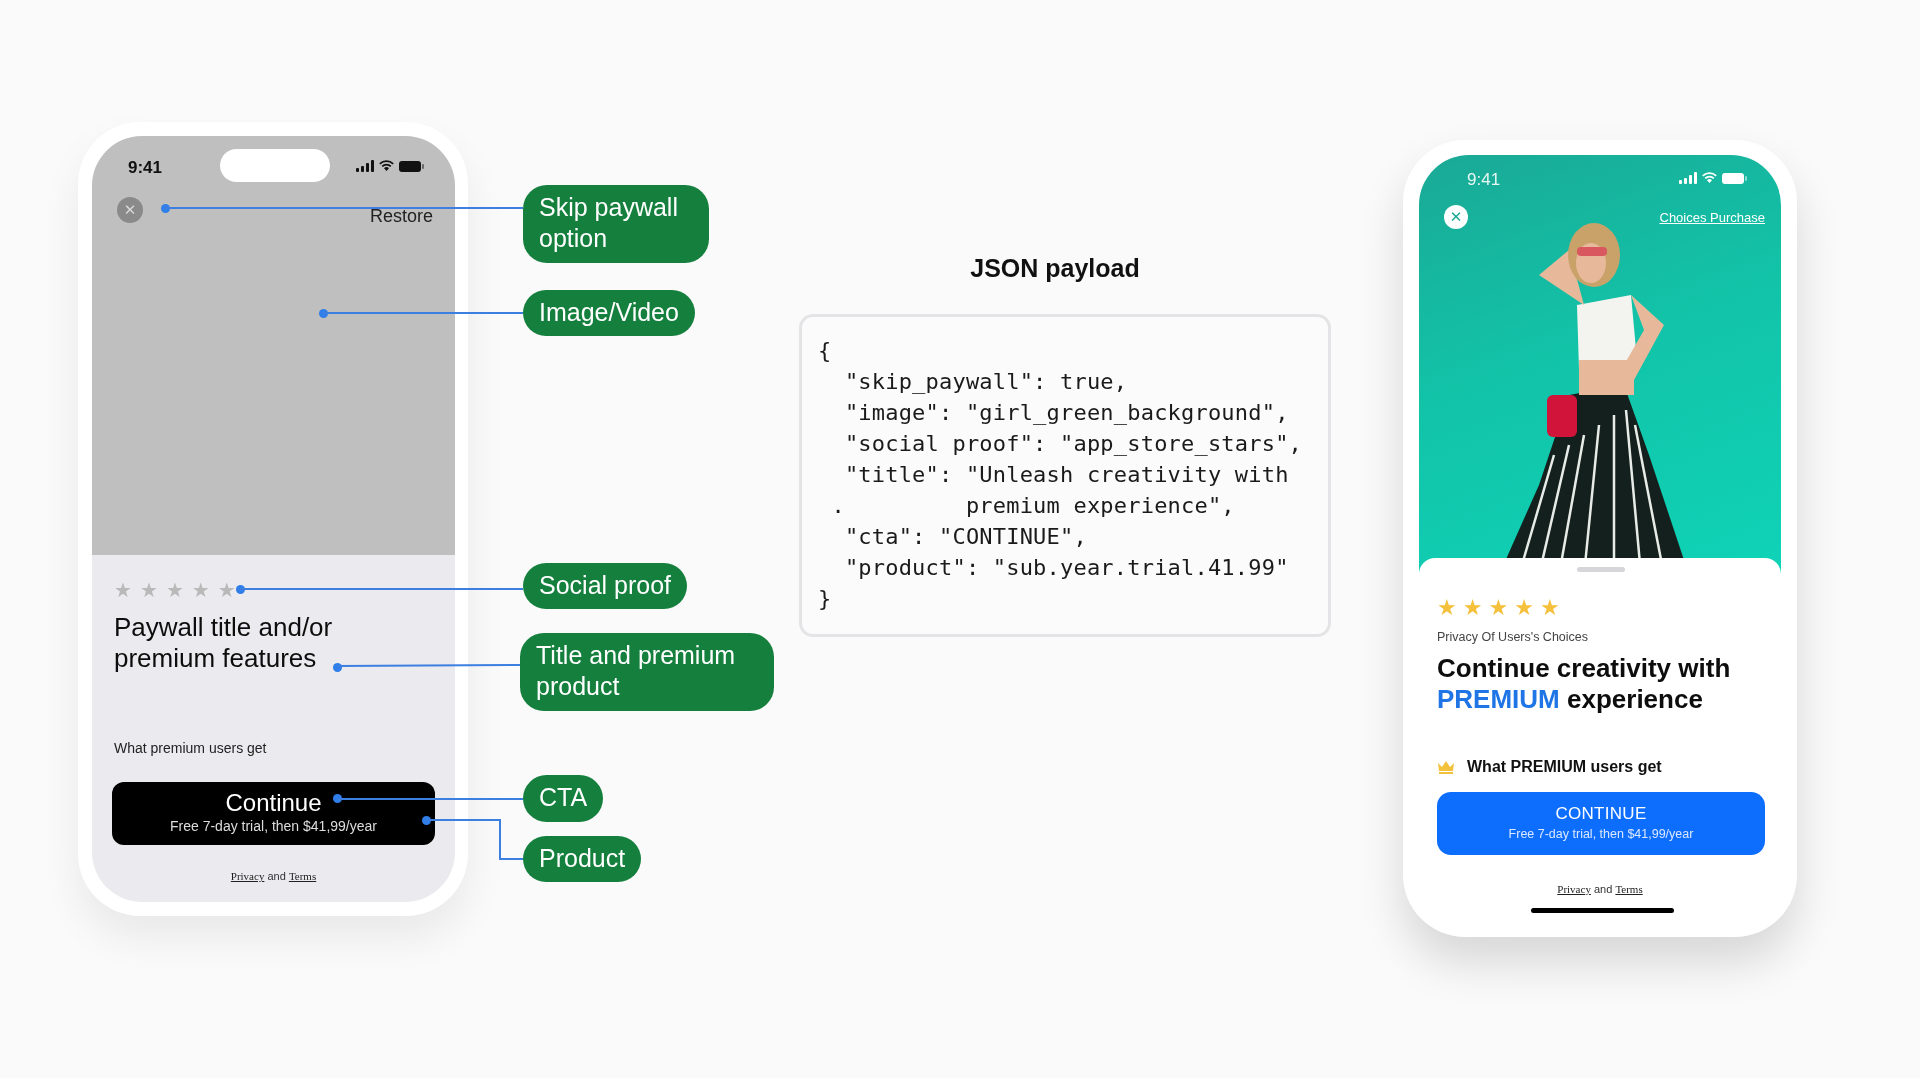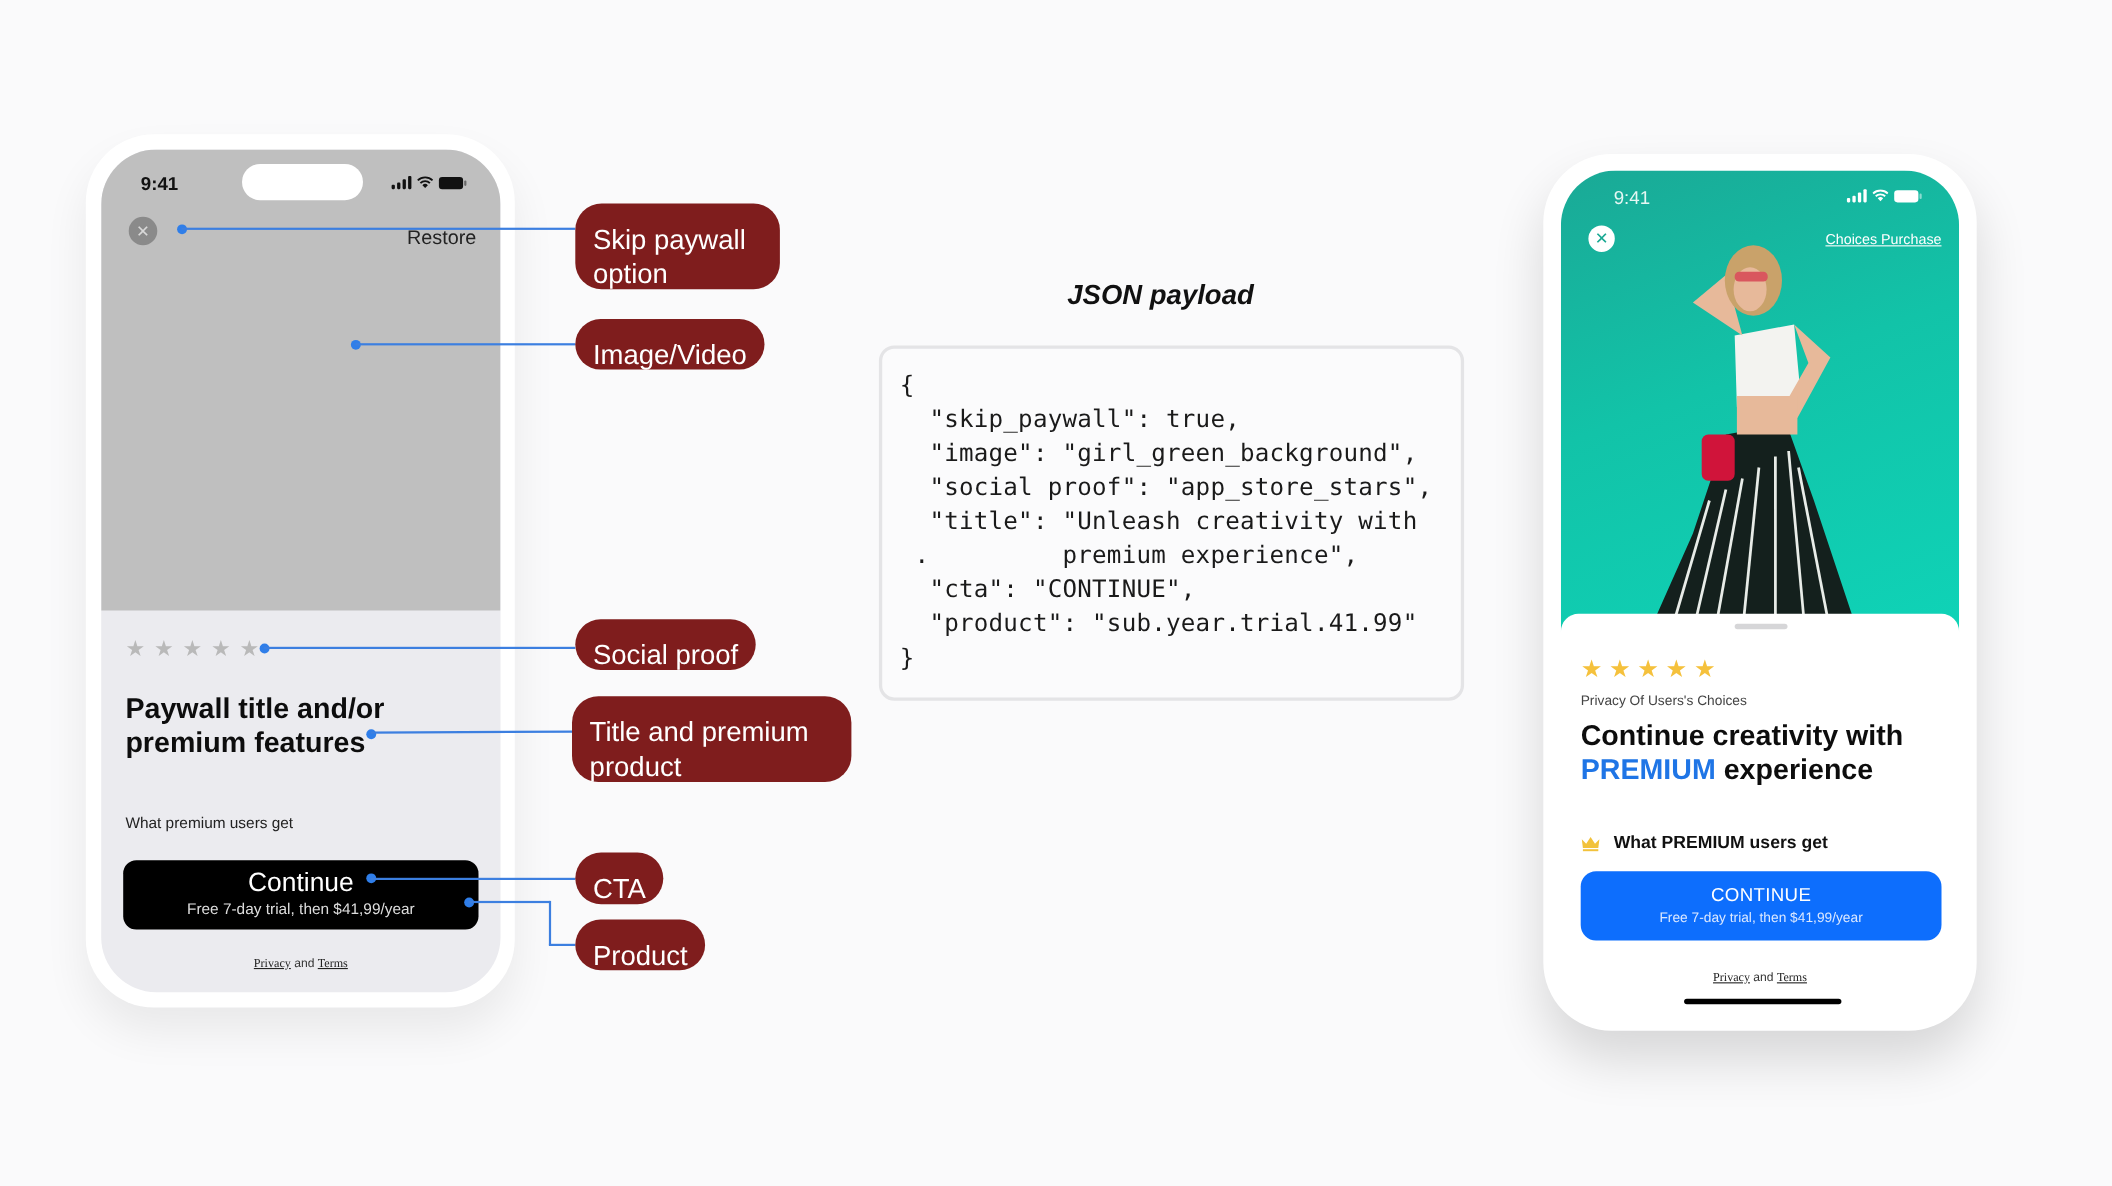--- a/index.html
+++ b/index.html
@@ -16,37 +16,37 @@
   .status-icons { display: flex; align-items: center; gap: 5px; }
   .sig { display: flex; align-items: flex-end; gap: 2px; height: 12px; }
   .sig span { width: 3px; background: currentColor; border-radius: 1px; }
   .batt { width: 22px; height: 11px; border-radius: 3px; background: currentColor; position: relative; }
   .batt::after { content: ""; position: absolute; right: -3px; top: 3px; width: 2px; height: 5px; background: currentColor; border-radius: 1px; opacity: .5; }
   .l-status { left: 264px; top: 24px; color: #111; }
   .l-close { left: 25px; top: 61px; width: 26px; height: 26px; border-radius: 50%; background: #8a8a8a; color: #d8d8d8; font-size: 15px; display: flex; align-items: center; justify-content: center; }
   .l-restore { right: 22px; top: 70px; font-size: 18px; color: #222; }
   .l-stars { left: 22px; top: 444px; display: flex; gap: 8px; }
   .l-stars span { color: #b9b9b9; font-size: 20px; line-height: 20px; }
-  .l-title { left: 22px; top: 493px; width: 240px; font-size: 26px; font-weight: 700; line-height: 31px; color: #0d0d0d; }
+  .l-title { left: 22px; top: 476px; width: 240px; font-size: 26px; font-weight: 400; line-height: 31px; color: #0d0d0d; }
   .l-sub { left: 22px; top: 604px; font-size: 14px; color: #222; }
   .l-cta { left: 20px; top: 646px; width: 323px; height: 63px; background: #000; border-radius: 12px; color: #fff; text-align: center; }
   .l-cta .main { display: block; margin-top: 8px; font-size: 24px; line-height: 26px; }
   .l-cta .sub { display: block; font-size: 14px; color: #ddd; margin-top: 2px; }
   .legal { font-size: 11px; color: #333; }
   .legal .lnk { text-decoration: underline; color: #222; font-family: Liberation Serif, serif; }
   .l-legal { left: 0; width: 363px; text-align: center; top: 734px; }
 
   
-  .bubble { background: #7f1d1d; color: #fff; font-size: 25px; line-height: 31px; border-radius: 24px; padding: 18px 16px; }
+  .bubble { background: #15803d; color: #fff; font-size: 25px; line-height: 31px; border-radius: 24px; padding: 7px 16px; }
   .line { background: #3c7fe0; height: 2px; }
   .vline { background: #3c7fe0; width: 2px; }
   .dot { width: 9px; height: 9px; border-radius: 50%; background: #2f7ee9; }
 
   
-  .json-title { left: 800px; width: 510px; top: 254px; text-align: center; font-size: 25px; font-weight: 700; color: #111; font-style: italic; }
+  .json-title { left: 800px; width: 510px; top: 254px; text-align: center; font-size: 25px; font-weight: 700; color: #111; }
   .json-box { left: 799px; top: 314px; width: 532px; height: 323px; border: 3px solid #e4e4e6; border-radius: 14px; background: #fbfbfc; }
   .json-code { left: 16px; top: 18px; font-family: "DejaVu Sans Mono", "Liberation Mono", monospace; font-size: 22px; line-height: 31px; color: #1a1a1a; white-space: pre; letter-spacing: 0.2px; }
 
   
   .rphone { left: 1403px; top: 140px; width: 394px; height: 797px; background: #fff; border-radius: 62px; box-shadow: 0 26px 46px rgba(0,0,0,0.14); }
   .rscreen { left: 16px; top: 15px; width: 362px; height: 767px; border-radius: 50px; overflow: hidden; background: #fff; }
   .rphoto { left: 0; top: 0; width: 362px; height: 420px; background: linear-gradient(160deg, #1aa996 0%, #12c3a8 45%, #0fd3b7 100%); overflow: hidden; }
   .r-time { left: 48px; top: 15px; font-size: 17px; color: #e6f7f3; }
   .r-status { left: 260px; top: 17px; color: #fff; }
   .r-close { left: 25px; top: 50px; width: 24px; height: 24px; border-radius: 50%; background: #fff; color: #18a892; font-size: 15px; font-weight: 700; display: flex; align-items: center; justify-content: center; }

